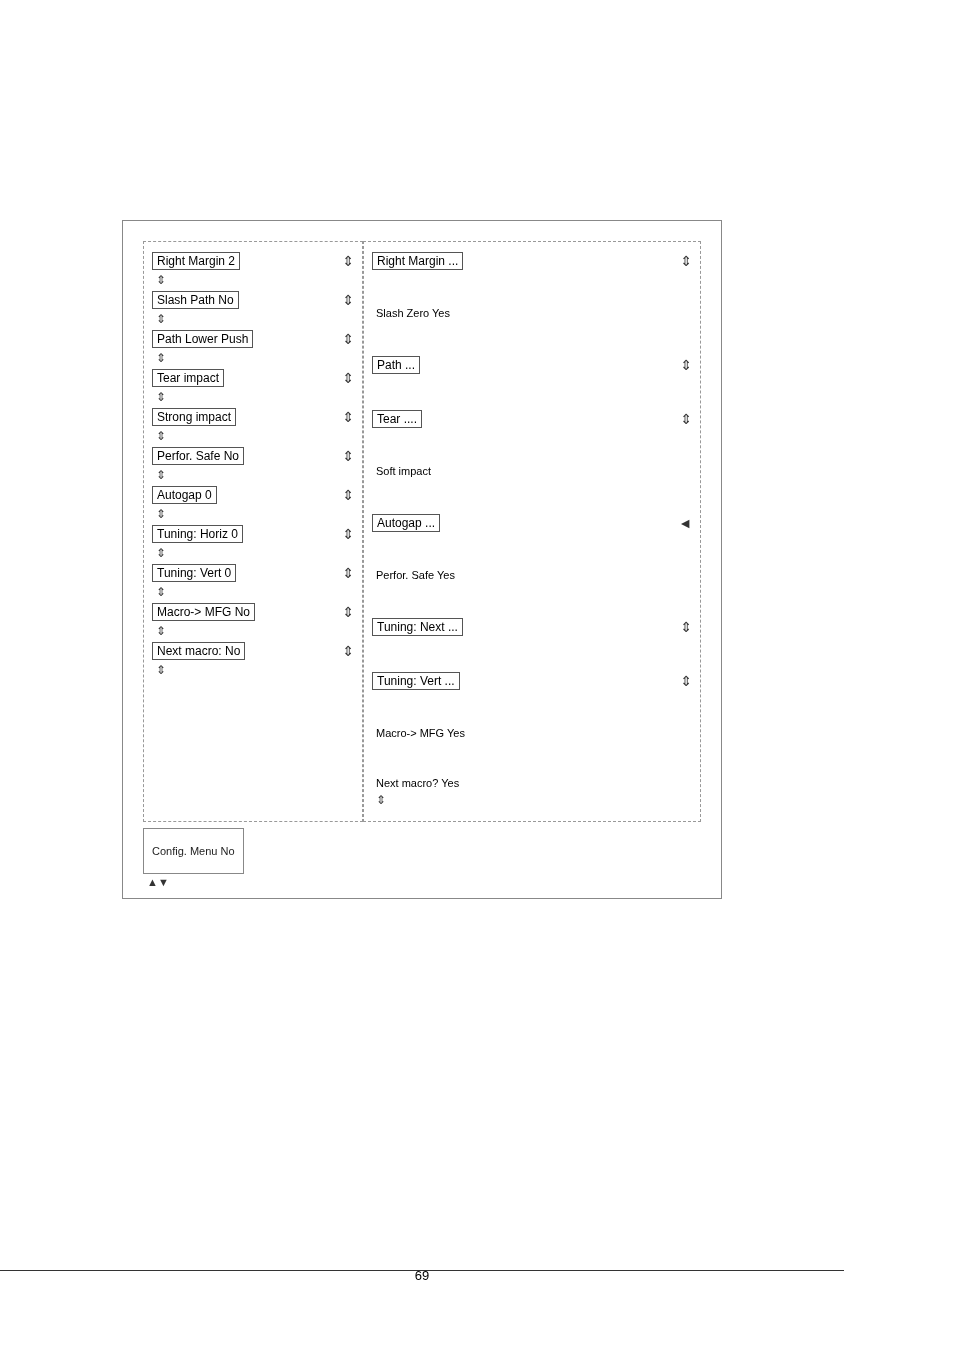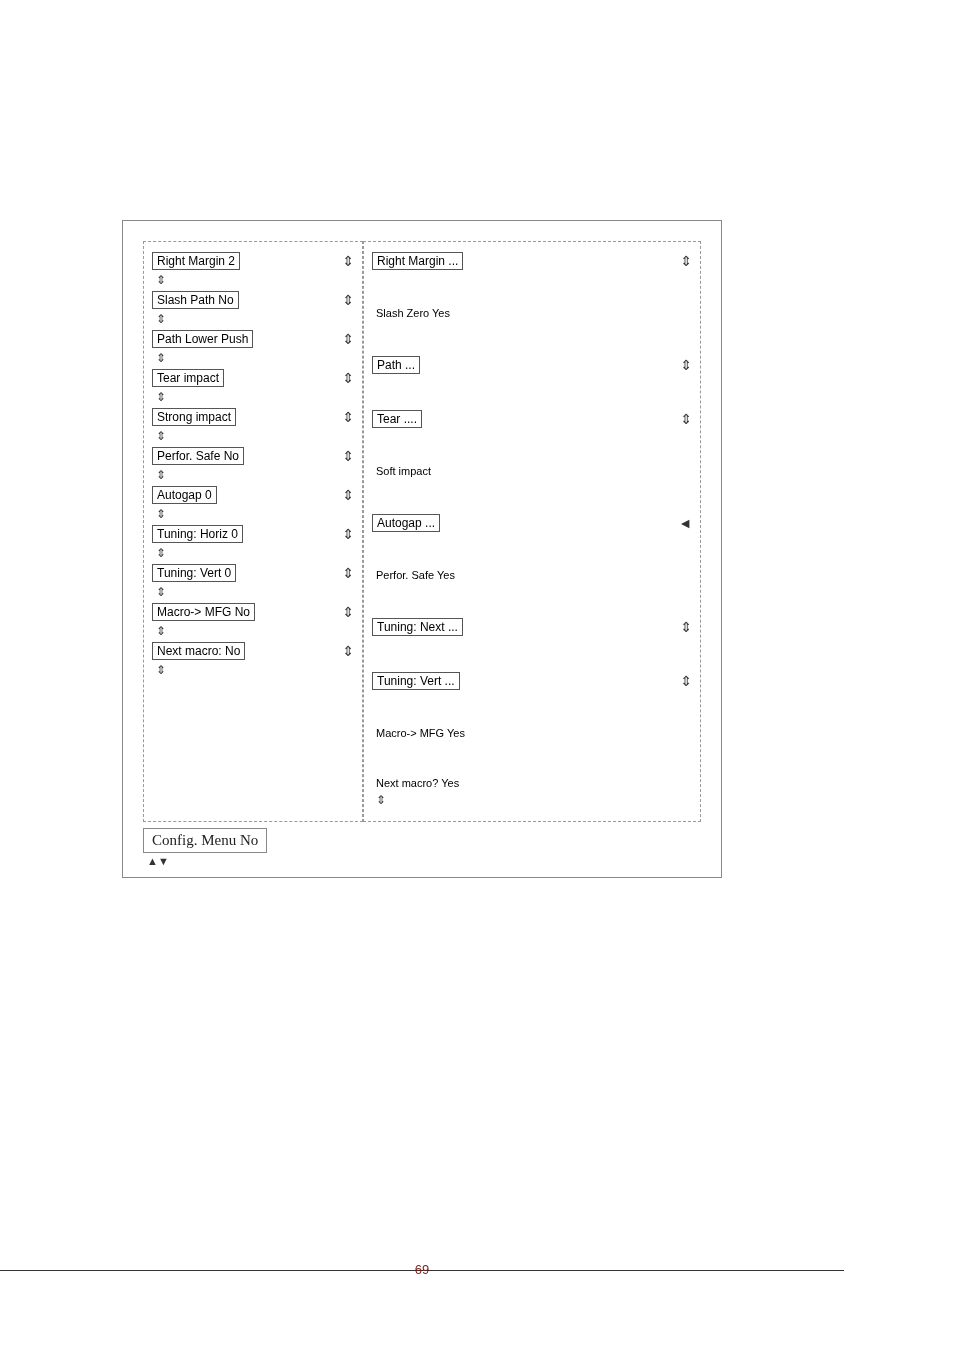--- a/index.html
+++ b/index.html
@@ -95,42 +95,41 @@
     
     .bottom-area {
       display: flex;
       flex-direction: column;
       align-items: flex-start;
       margin-top: 6px;
     }
 
     .config-box {
       border: 1px solid #888;
-      padding: 3px 8px;
-      font-size: 15px;
+      padding: 16px 8px;
+      font-size: 11px;
       color: #222;
       display: inline-block;
-      font-family: Liberation Serif, serif;
     }
 
     .updown-arrow-small {
       font-size: 11px;
       color: #333;
       margin-top: 2px;
       margin-left: 4px;
     }
 
     
     .page-number {
       position: absolute;
-      bottom: 74px;
+      bottom: 68px;
       left: 50%;
       transform: translateX(-50%);
       font-size: 13px;
-      color: #7f1d1d;
+      color: #000000;
     }
 
     
     .bottom-rule {
       position: absolute;
       bottom: 80px;
       left: 0;
       right: 0;
       height: 1px;
       background: #333;

